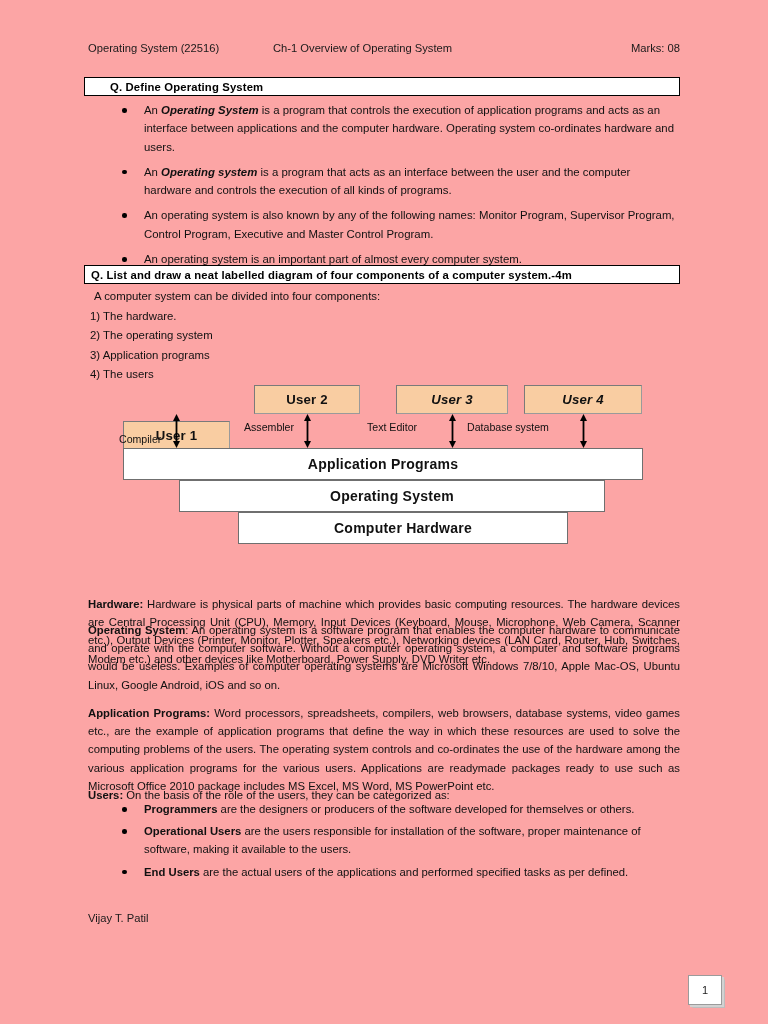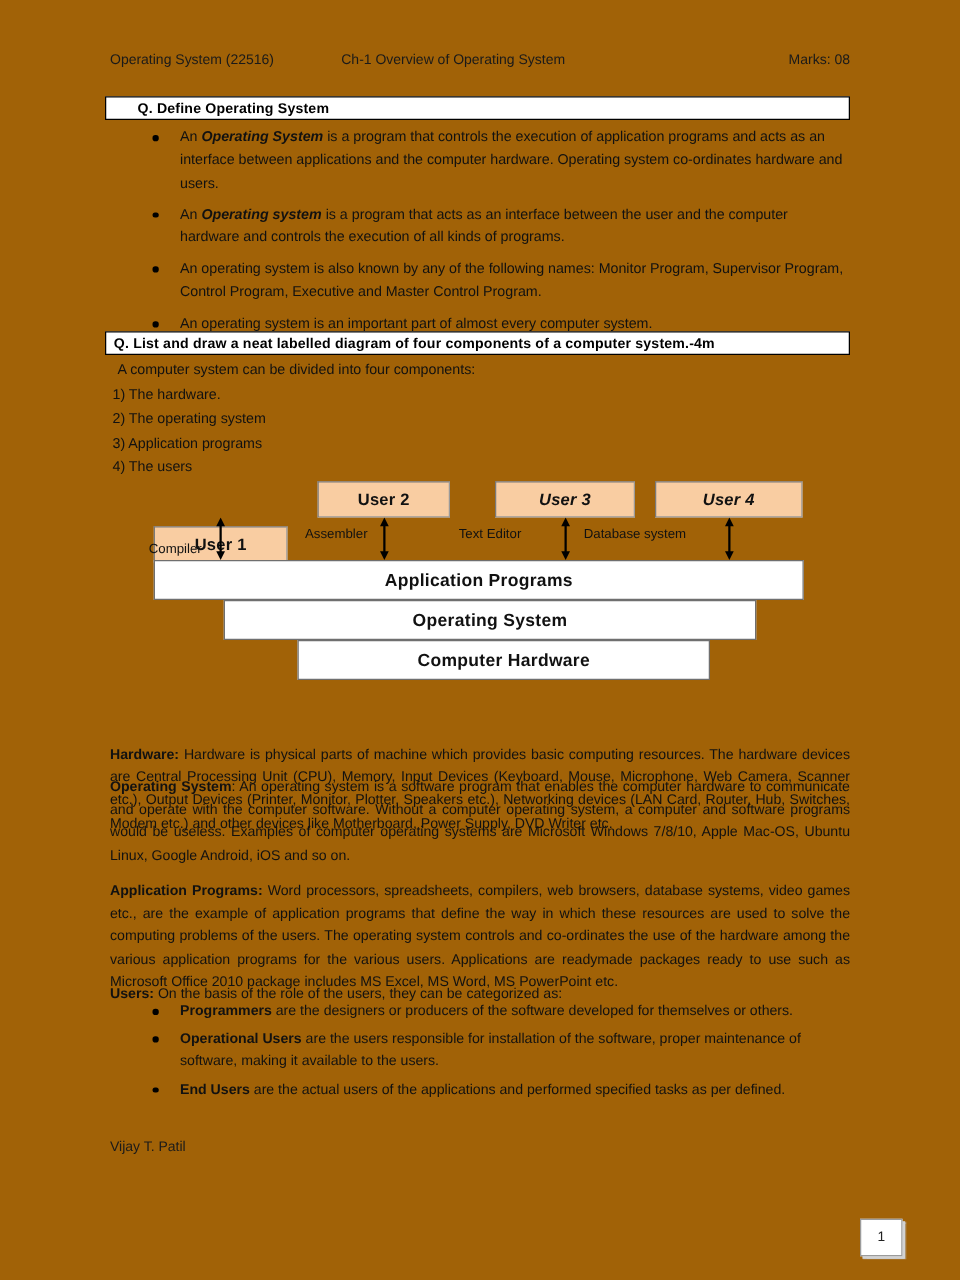--- a/index.html
+++ b/index.html
@@ -13,21 +13,21 @@
     position: relative;
     font-family: "Liberation Sans", sans-serif;
     color: #111111;
     overflow: hidden;
   }
   .page {
     position: absolute;
     left: 0; top: 0;
     width: 768px;
     height: 1024px;
-    background: #a16207;
+    background: #fca5a5;
   }
 
   
   .doc-header {
     position: absolute;
     left: 88px;
     top: 42px;
     width: 592px;
     height: 16px;
     font-size: 11.2px;

